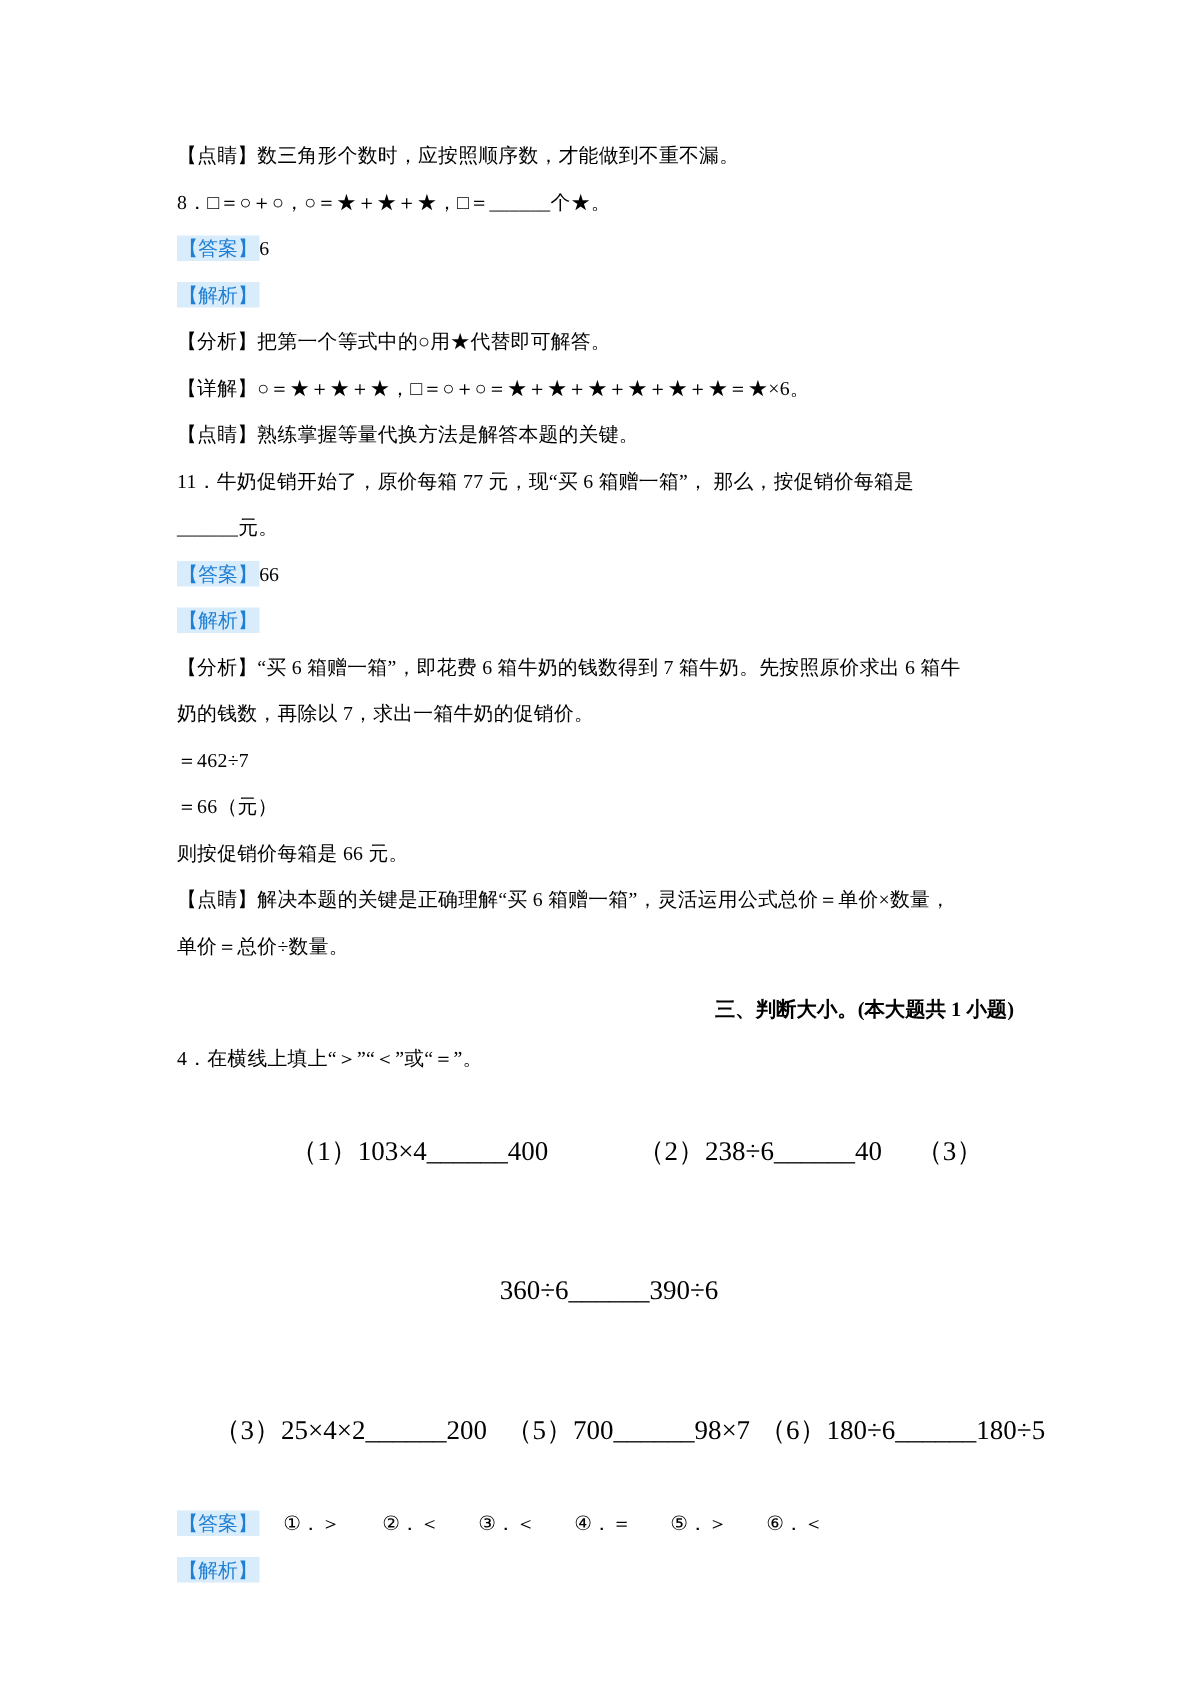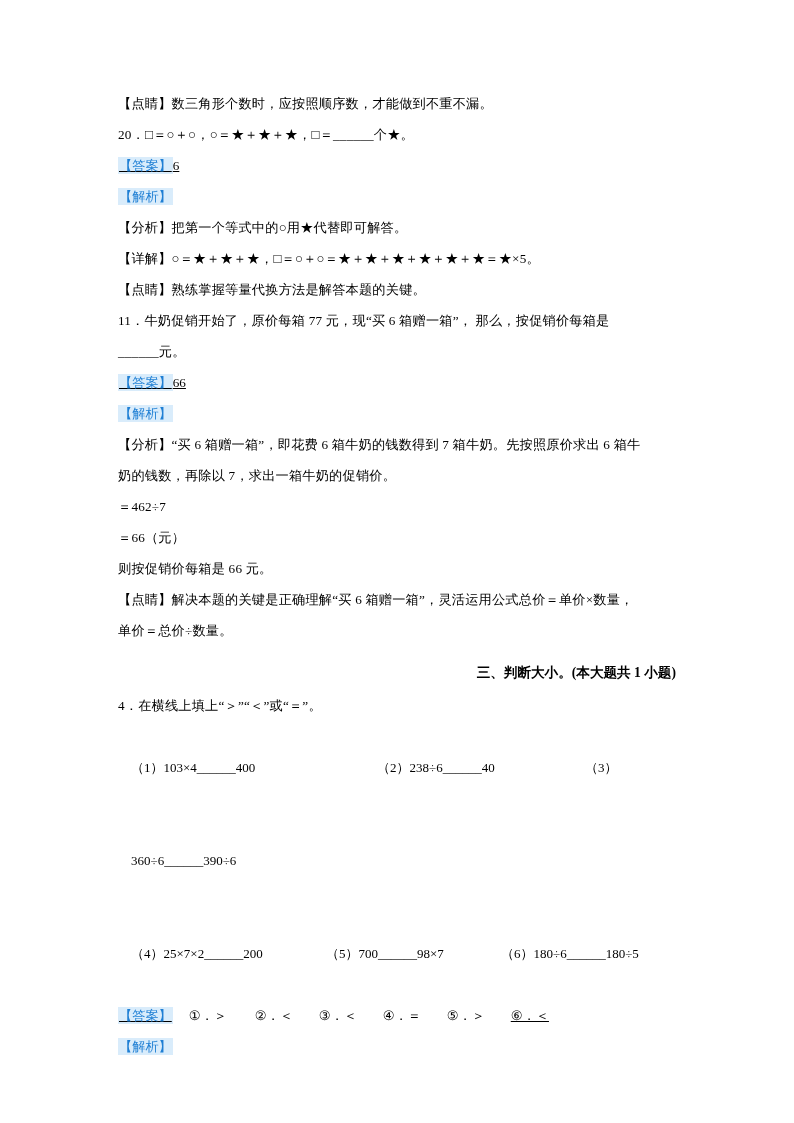--- a/index.html
+++ b/index.html
@@ -42,53 +42,53 @@
     background: #d9ecfb;
     padding: 1px 1px;
   }
   .section-title {
     font-size: 13.6px;
     line-height: 34px;
     font-weight: bold;
     text-align: right;
   }
   .row-multi {
-    font-size: 13px;
+    font-size: 18px;
     line-height: 31px;
     display: block;
     white-space: pre;
+    text-align: center;
   }
   .gap-top {
     margin-top: 10px;
   }
   .ans-inline {
     font-size: 13.2px;
     line-height: 31px;
-    text-decoration: underline;
   }
 </style>
 </head>
 <body>
 
 <div class="page">
 
   <div class="line">【点睛】数三角形个数时，应按照顺序数，才能做到不重不漏。</div>
 
-  <div class="line">20．□＝○＋○，○＝★＋★＋★，□＝______个★。</div>
+  <div class="line">8．□＝○＋○，○＝★＋★＋★，□＝______个★。</div>
 
   <div class="ans-inline">
     <span class="tag hl">【答案】</span><span>6</span>
   </div>
 
   <div class="tag-block">
     <span class="tag hl">【解析】</span>
   </div>
 
   <div class="line">【分析】把第一个等式中的○用★代替即可解答。</div>
-  <div class="line">【详解】○＝★＋★＋★，□＝○＋○＝★＋★＋★＋★＋★＋★＝★×5。</div>
+  <div class="line">【详解】○＝★＋★＋★，□＝○＋○＝★＋★＋★＋★＋★＋★＝★×6。</div>
   <div class="line">【点睛】熟练掌握等量代换方法是解答本题的关键。</div>
 
   <div class="line">11．牛奶促销开始了，原价每箱 77 元，现“买 6 箱赠一箱”， 那么，按促销价每箱是</div>
   <div class="line">______元。</div>
 
   <div class="ans-inline">
     <span class="tag hl">【答案】</span><span>66</span>
   </div>
 
   <div class="tag-block">
@@ -109,21 +109,21 @@
 
   <div class="row-multi">
     <span style="display:inline-block;width:246px">（1）103×4______400</span><span style="display:inline-block;width:208px">（2）238÷6______40</span><span>（3）</span>
   </div>
 
   <div class="row-multi">
     <span>360÷6______390÷6</span>
   </div>
 
   <div class="row-multi">
-    <span style="display:inline-block;width:195px">（4）25×7×2______200</span><span style="display:inline-block;width:175px">（5）700______98×7</span><span>（6）180÷6______180÷5</span>
+    <span style="display:inline-block;width:195px">（3）25×4×2______200</span><span style="display:inline-block;width:175px">（5）700______98×7</span><span>（6）180÷6______180÷5</span>
   </div>
 
   <div class="ans-inline">
     <span class="tag hl">【答案】</span><span style="display:inline-block;width:16px"></span><span style="display:inline-block;width:66px">①．＞</span><span style="display:inline-block;width:64px">②．＜</span><span style="display:inline-block;width:64px">③．＜</span><span style="display:inline-block;width:64px">④．＝</span><span style="display:inline-block;width:64px">⑤．＞</span><span>⑥．＜</span>
   </div>
 
   <div class="tag-block">
     <span class="tag hl">【解析】</span>
   </div>
 

